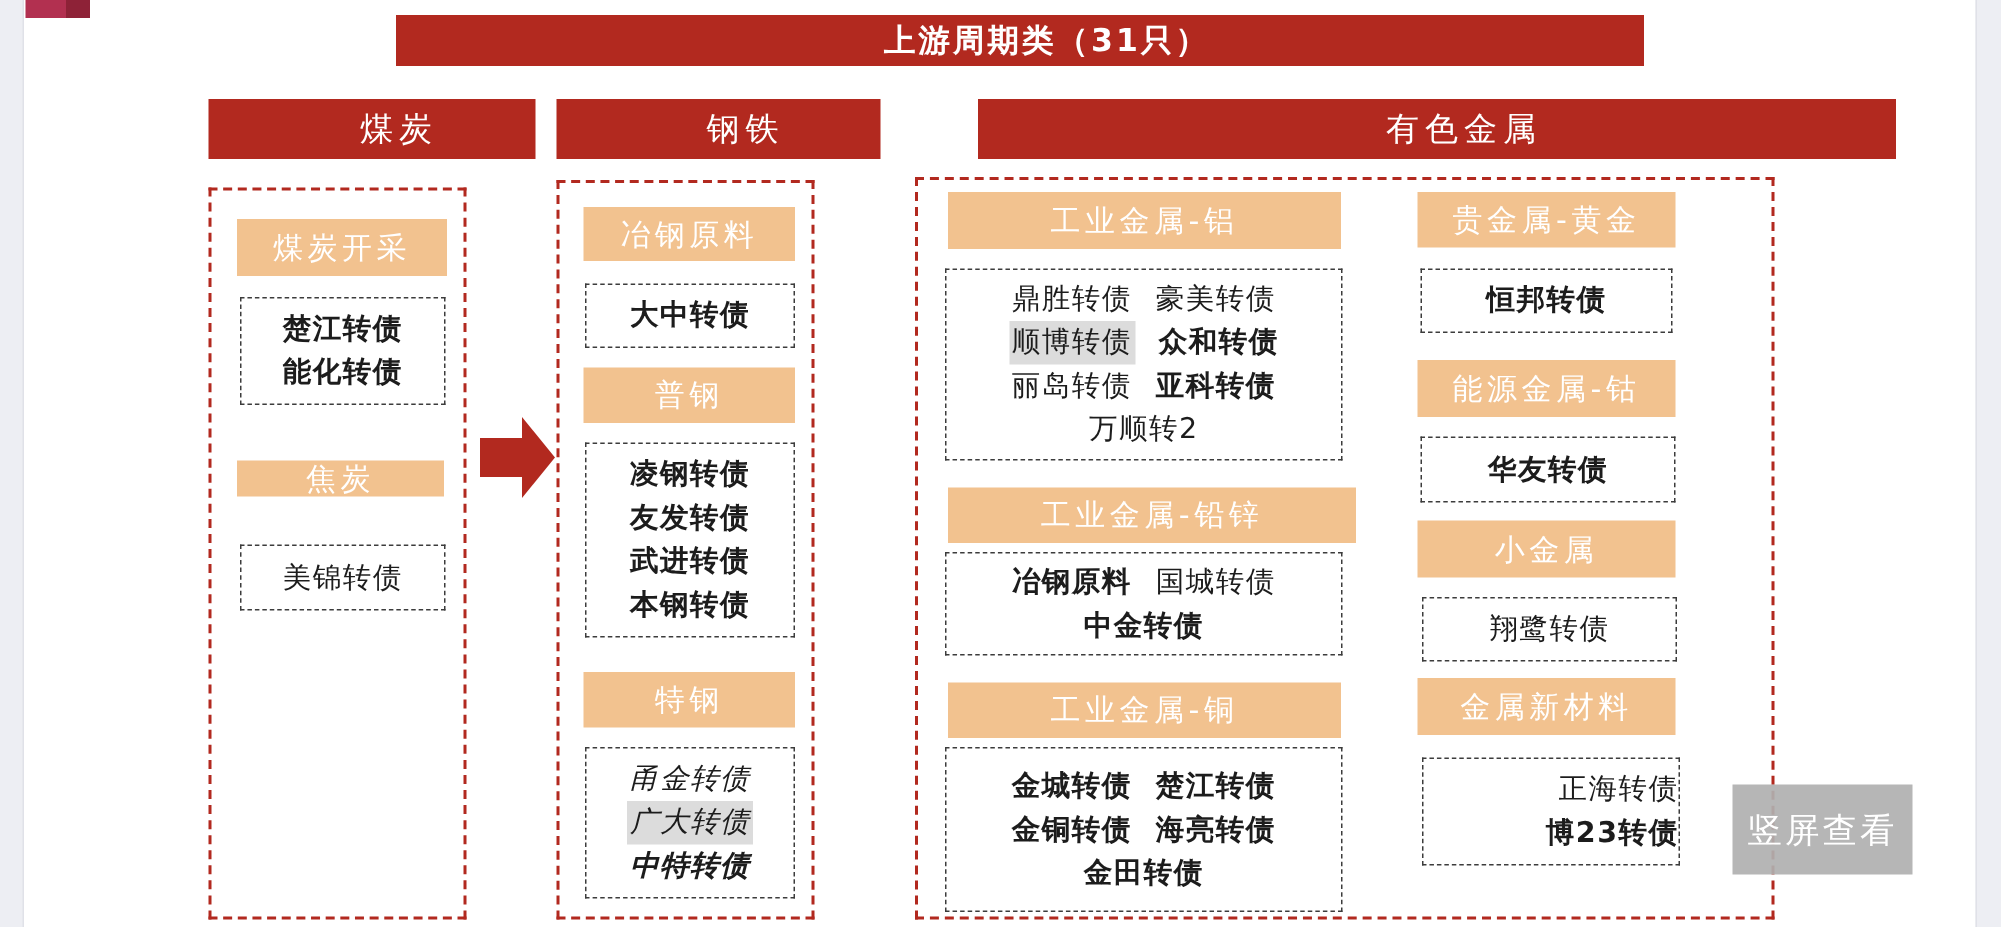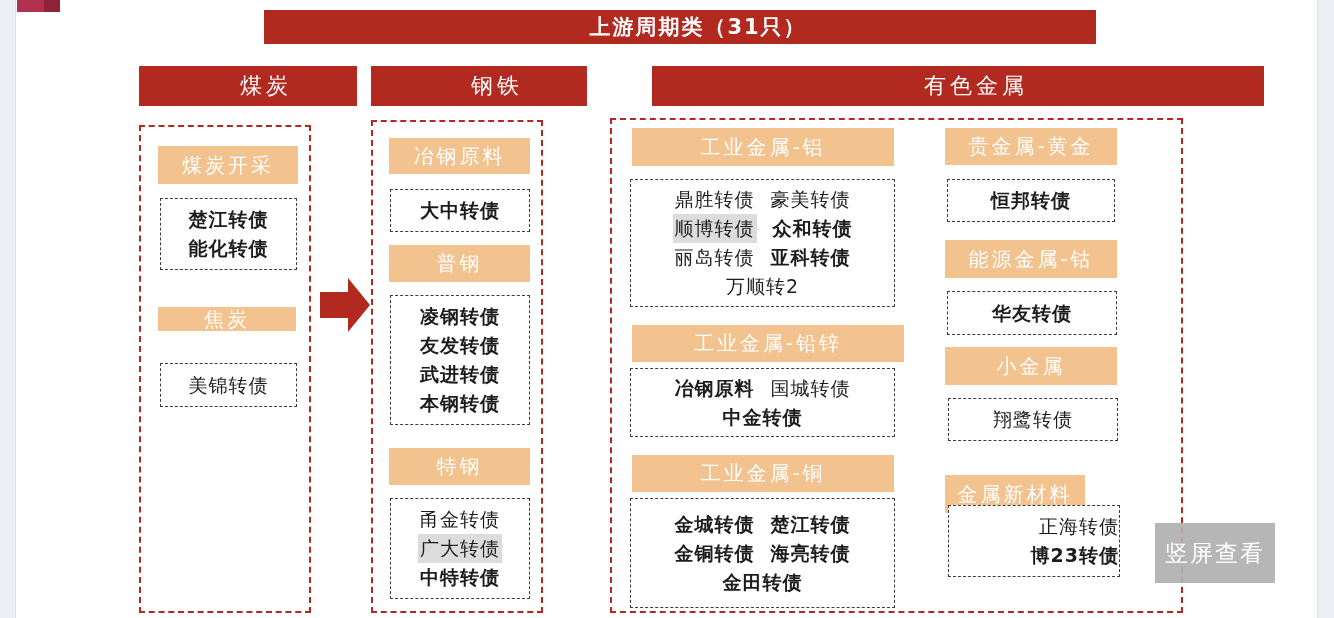--- a/index.html
+++ b/index.html
@@ -84,21 +84,21 @@
 
   <div class="tanlabel" style="left:389px;top:245px;width:141px;height:37px;">普钢</div>
   <div class="bondbox" style="left:390px;top:295px;width:140px;height:130px;">
     <div class="bond bold">凌钢转债</div>
     <div class="bond bold">友发转债</div>
     <div class="bond bold">武进转债</div>
     <div class="bond bold">本钢转债</div>
   </div>
 
   <div class="tanlabel" style="left:389px;top:448px;width:141px;height:37px;">特钢</div>
-  <div class="bondbox" style="left:390px;top:498px;width:140px;height:101px;">
+  <div class="bondbox" style="left:390px;top:498px;width:140px;height:101px;font-style:italic;">
     <div class="bond">甬金转债</div>
     <div class="bond hl">广大转债</div>
     <div class="bond bold">中特转债</div>
   </div>
 
   <div class="tanlabel" style="left:632px;top:128px;width:262px;height:38px;">工业金属-铝</div>
   <div class="bondbox" style="left:630px;top:179px;width:265px;height:128px;">
     <div class="bondrow">
       <span class="bond">鼎胜转债</span>
       <span class="bond">豪美转债</span>
@@ -150,21 +150,21 @@
   <div class="tanlabel" style="left:945px;top:240px;width:172px;height:38px;">能源金属-钴</div>
   <div class="bondbox" style="left:947px;top:291px;width:170px;height:44px;">
     <div class="bond bold">华友转债</div>
   </div>
 
   <div class="tanlabel" style="left:945px;top:347px;width:172px;height:38px;">小金属</div>
   <div class="bondbox" style="left:948px;top:398px;width:170px;height:43px;text-align:right;">
     <div class="bond">翔鹭转债</div>
   </div>
 
-  <div class="tanlabel" style="left:945px;top:475px;width:140px;height:38px;">金属新材料</div>
+  <div class="tanlabel" style="left:945px;top:452px;width:172px;height:38px;">金属新材料</div>
   <div class="bondbox" style="left:948px;top:505px;width:172px;height:72px;align-items:flex-end;">
     <div class="bond">正海转债</div>
     <div class="bond bold">博23转债</div>
   </div>
 
   <button class="overlay-btn">竖屏查看</button>
 
 </div>
 
 </body></html>

